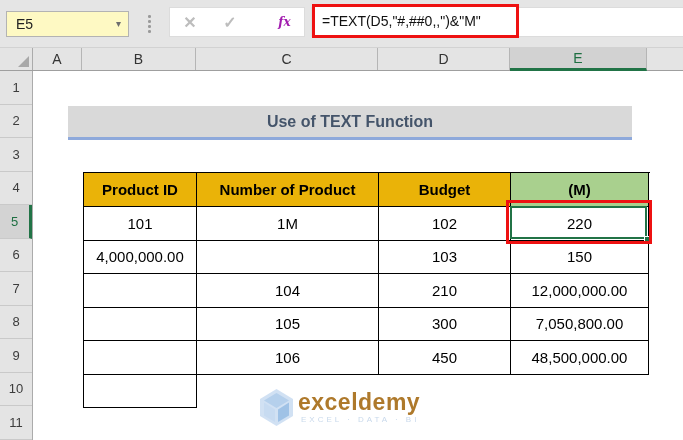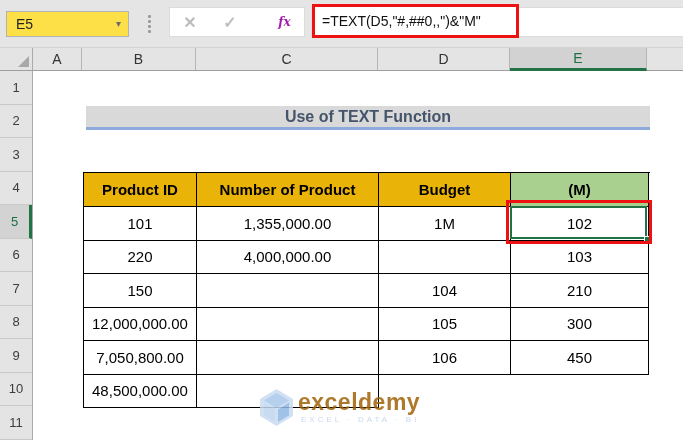--- a/index.html
+++ b/index.html
@@ -2,21 +2,21 @@
 <html><head>
 <meta charset="utf-8">
 <style>
   * { box-sizing: border-box; margin: 0; padding: 0; }
   html,body { width:683px; height:440px; }
   body { font-family: "Liberation Sans", sans-serif; background:#fff; }
   #screen { position:relative; width:683px; height:440px; overflow:hidden; background:#fff; }
 
   
   .topbar { position:absolute; left:0; top:0; width:683px; height:48px; background:#E5E5E5; border-bottom:1px solid #D2D2D2; }
-  .name-box { position:absolute; left:6px; top:11px; width:123px; height:26px; background:#fde047; border:1px solid #B3B3B3; display:flex; align-items:center; }
+  .name-box { position:absolute; left:6px; top:11px; width:123px; height:26px; background:#fef9c3; border:1px solid #B3B3B3; display:flex; align-items:center; }
   .name-box .val { padding-left:9px; font-size:14px; color:#222; }
   .name-box .caret { position:absolute; right:7px; top:6px; font-size:10px; color:#6d6d6d; }
   .dots-sep { position:absolute; left:148px; top:15px; display:flex; flex-direction:column; gap:2.5px; }
   .dots-sep i { width:2.5px; height:2.5px; border-radius:50%; background:#9A9A9A; }
   .fbtns { position:absolute; left:169px; top:7px; width:136px; height:30px; background:#fff; border:1px solid #DCDCDC; display:flex; align-items:center; justify-content:space-around; }
   .fbtns .x, .fbtns .chk { color:#BDBDBD; font-size:16px; font-weight:bold; }
   .fbtns .fx { font-family:"DejaVu Serif", serif; font-style:italic; font-weight:600; font-size:12px; color:#a21caf;margin-left:15px; }
   .fbar { position:absolute; left:311px; top:7px; width:372px; height:30px; background:#fff; border:1px solid #DCDCDC; border-right:none; }
   .formula-frame { position:absolute; left:312px; top:4px; width:207px; height:34px; border:3px solid #EE1111; display:flex; align-items:center; background:#fff; }
   .formula-frame .formula { padding-left:7px; font-size:14px; color:#111; white-space:nowrap; }
@@ -27,21 +27,21 @@
   .corner .tri { position:absolute; right:3px; bottom:3px; width:0; height:0; border-bottom:11px solid #A8A8A8; border-left:11px solid transparent; }
   .colhdr { position:absolute; top:0; height:22px; border-right:1px solid #B5B5B5; display:flex; align-items:center; justify-content:center; font-size:14px; color:#333; }
   .colhdr.sel { background:#D2D2D2; color:#1E6F42; border-bottom:3px solid #217346; height:23px; }
 
   
   .rowhdrs { position:absolute; left:0; top:71px; width:33px; height:369px; background:#E4E4E4; border-right:1px solid #ABABAB; }
   .rowhdr { width:100%; height:33.5px; border-bottom:1px solid #C9C9C9; display:flex; align-items:center; justify-content:center; font-size:13px; color:#3C3C3C; }
   .rowhdr.sel { background:#D3D3D3; color:#1E6F42; border-right:3px solid #217346; }
 
   
-  .banner { position:absolute; left:86px; top:106px; width:564px; height:24px; background:#D9D9D9; border-bottom:3px solid #8EA9DB; display:flex; align-items:center; justify-content:center; font-size:16px; font-weight:bold; color:#44546A; }
+  .banner { position:absolute; left:68px; top:106px; width:564px; height:34px; background:#D9D9D9; border-bottom:3px solid #8EA9DB; display:flex; align-items:center; justify-content:center; font-size:16px; font-weight:bold; color:#44546A; }
   .xltable { position:absolute; left:83px; top:172px; width:567px; border-top:1.5px solid #000; border-left:1.5px solid #000; display:grid; grid-template-columns:113px 182px 132px 138px; grid-template-rows:34px repeat(6, 33.5px); background:#fff; }
   .cell { border-right:1.5px solid #000; border-bottom:1.5px solid #000; display:flex; align-items:center; justify-content:center; font-size:15px; color:#000; }
   .cell.hdr { font-weight:bold; }
   .bg-blue { background:#eab308; }
   .bg-orange { background:#eab308; }
   .bg-green { background:#A9D08E; }
 
   
   .sel-border { position:absolute; left:510px; top:206px; width:137px; height:33px; border:2px solid #217346; pointer-events:none; }
   .fill-handle { position:absolute; left:644px; top:236px; width:6px; height:6px; background:#217346; border:1px solid #fff; pointer-events:none; }
@@ -106,21 +106,20 @@
 
   <div class="banner">Use of TEXT Function</div>
 
   <div class="xltable">
     <div class="cell hdr bg-blue">Product ID</div>
     <div class="cell hdr bg-blue">Number of Product</div>
     <div class="cell hdr bg-orange">Budget</div>
     <div class="cell hdr bg-green">(M)</div>
 
     <div class="cell">101</div>
-    <div class="cell">1,355,000.00</div>
     <div class="cell">1M</div>
 
     <div class="cell">102</div>
     <div class="cell">220</div>
     <div class="cell">4,000,000.00</div>
     <div class="cell"></div>
 
     <div class="cell">103</div>
     <div class="cell">150</div>
     <div class="cell"></div>

